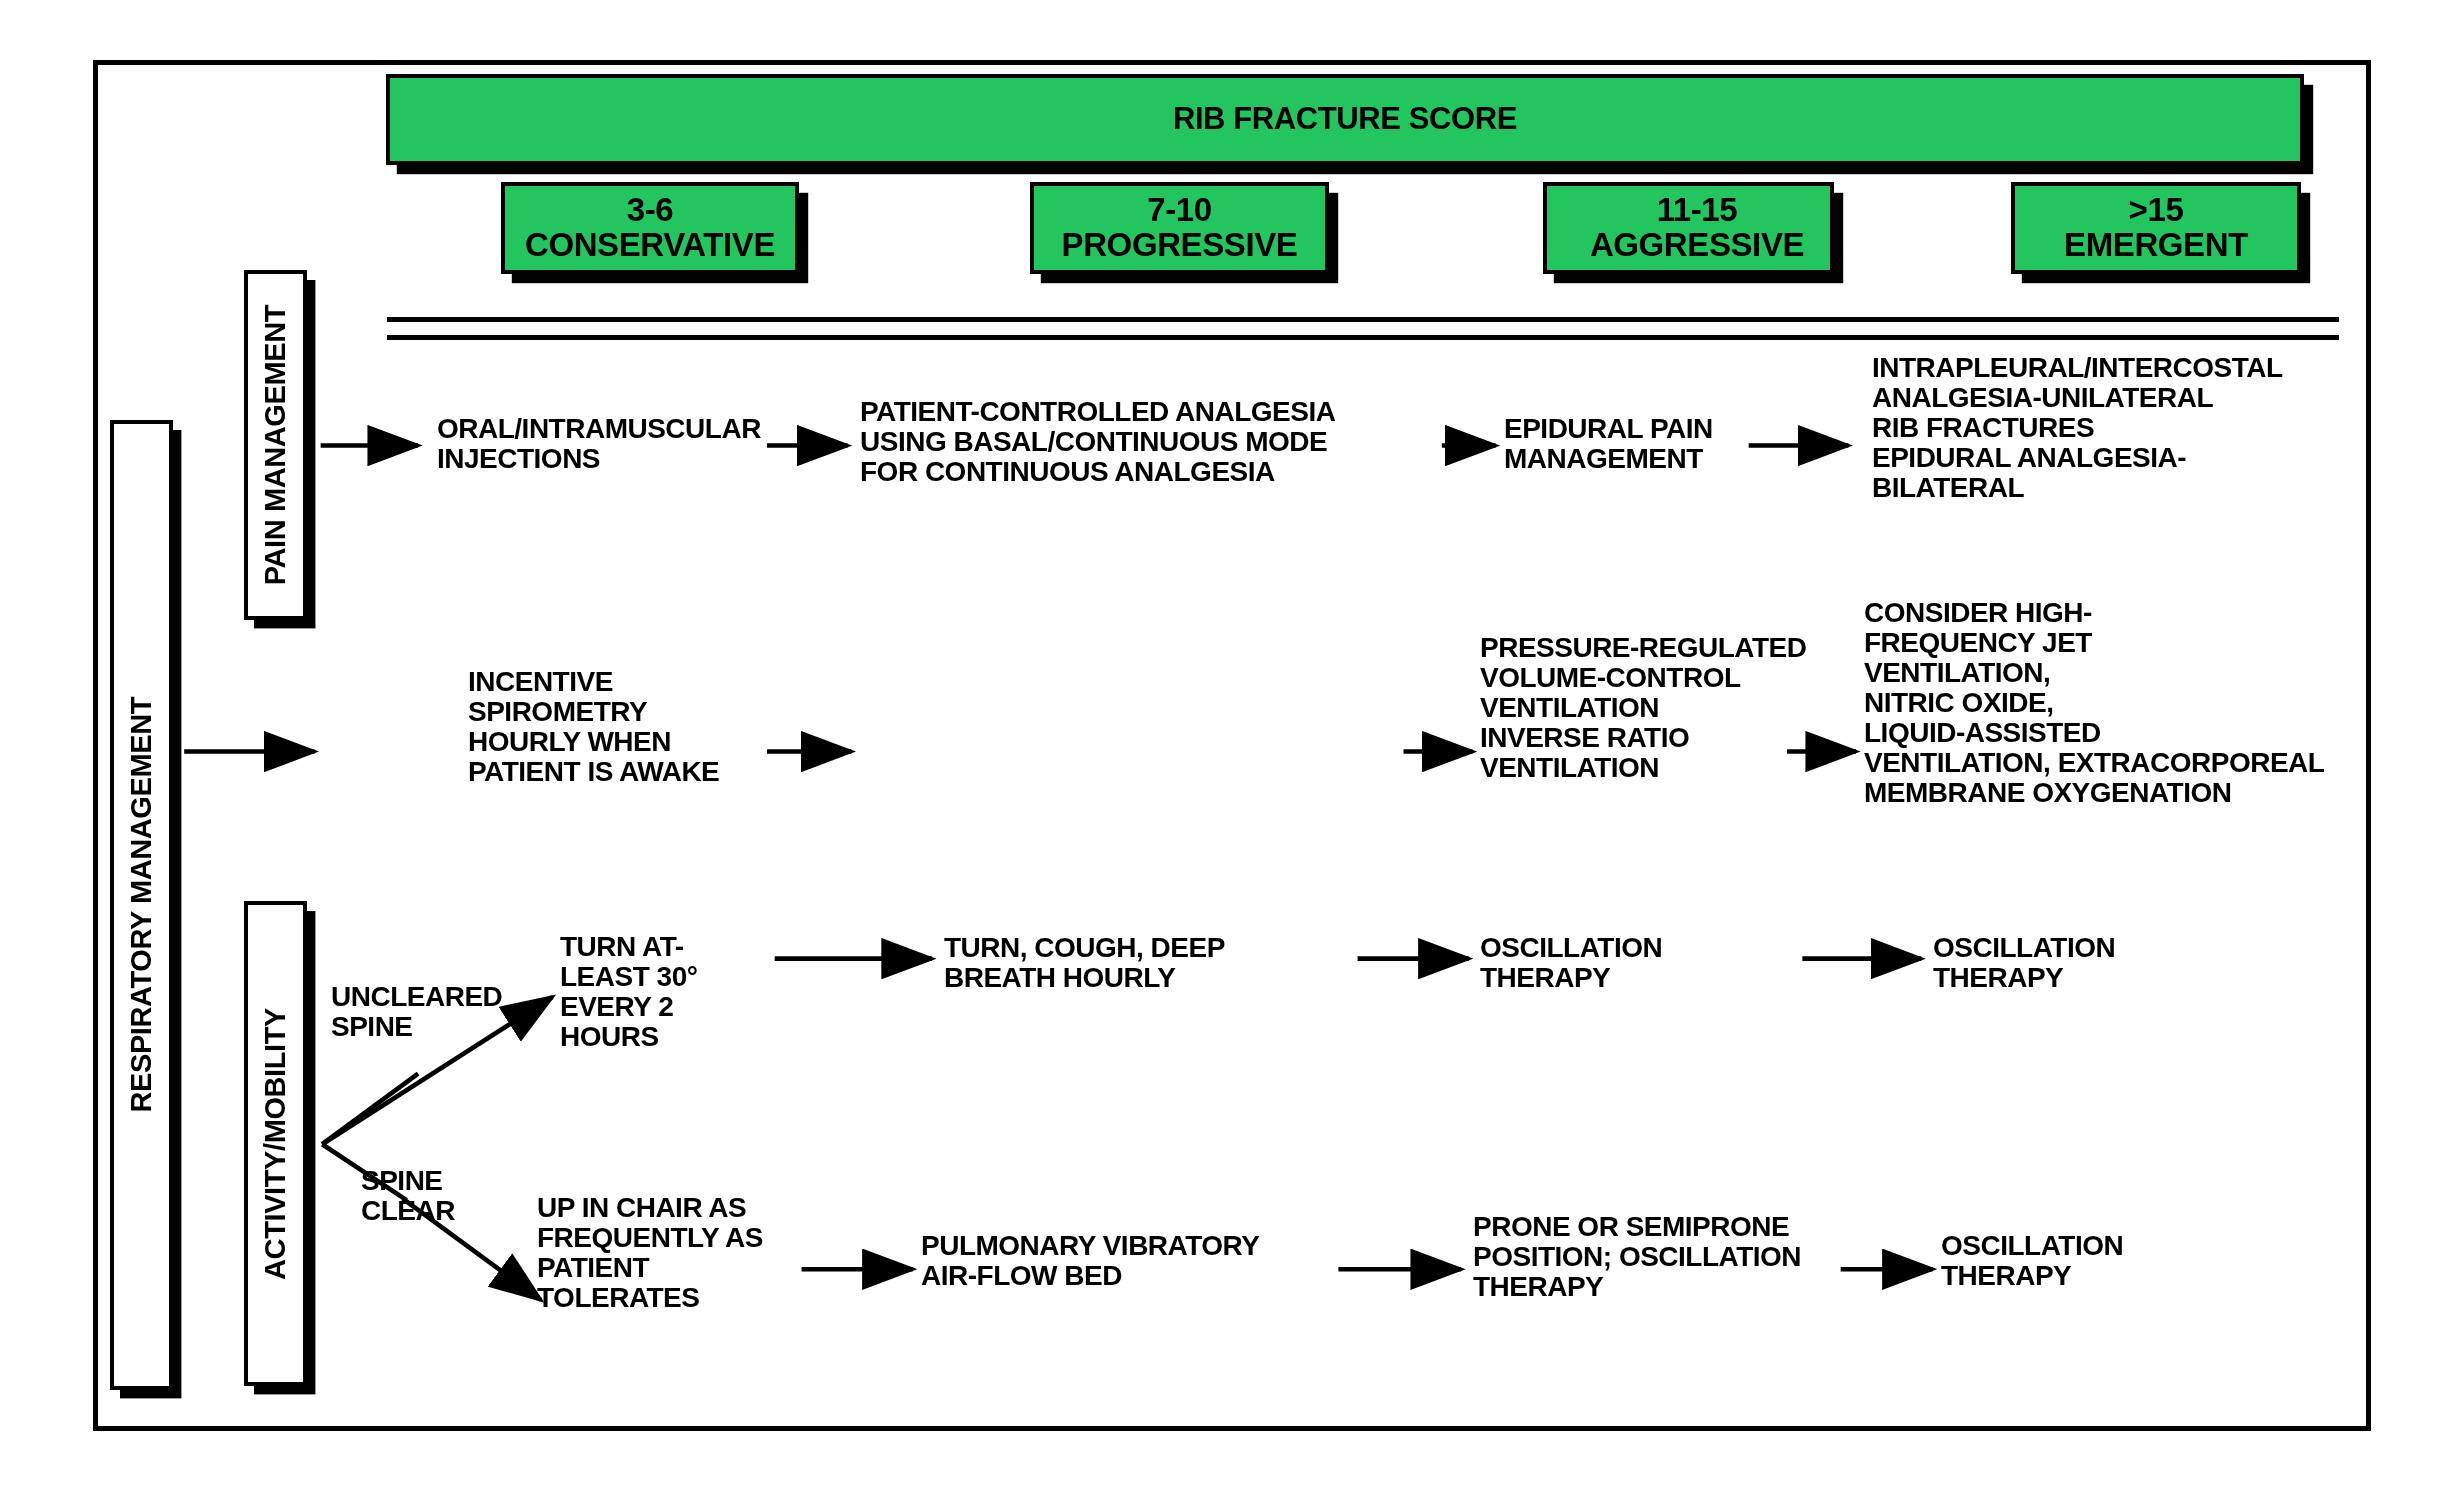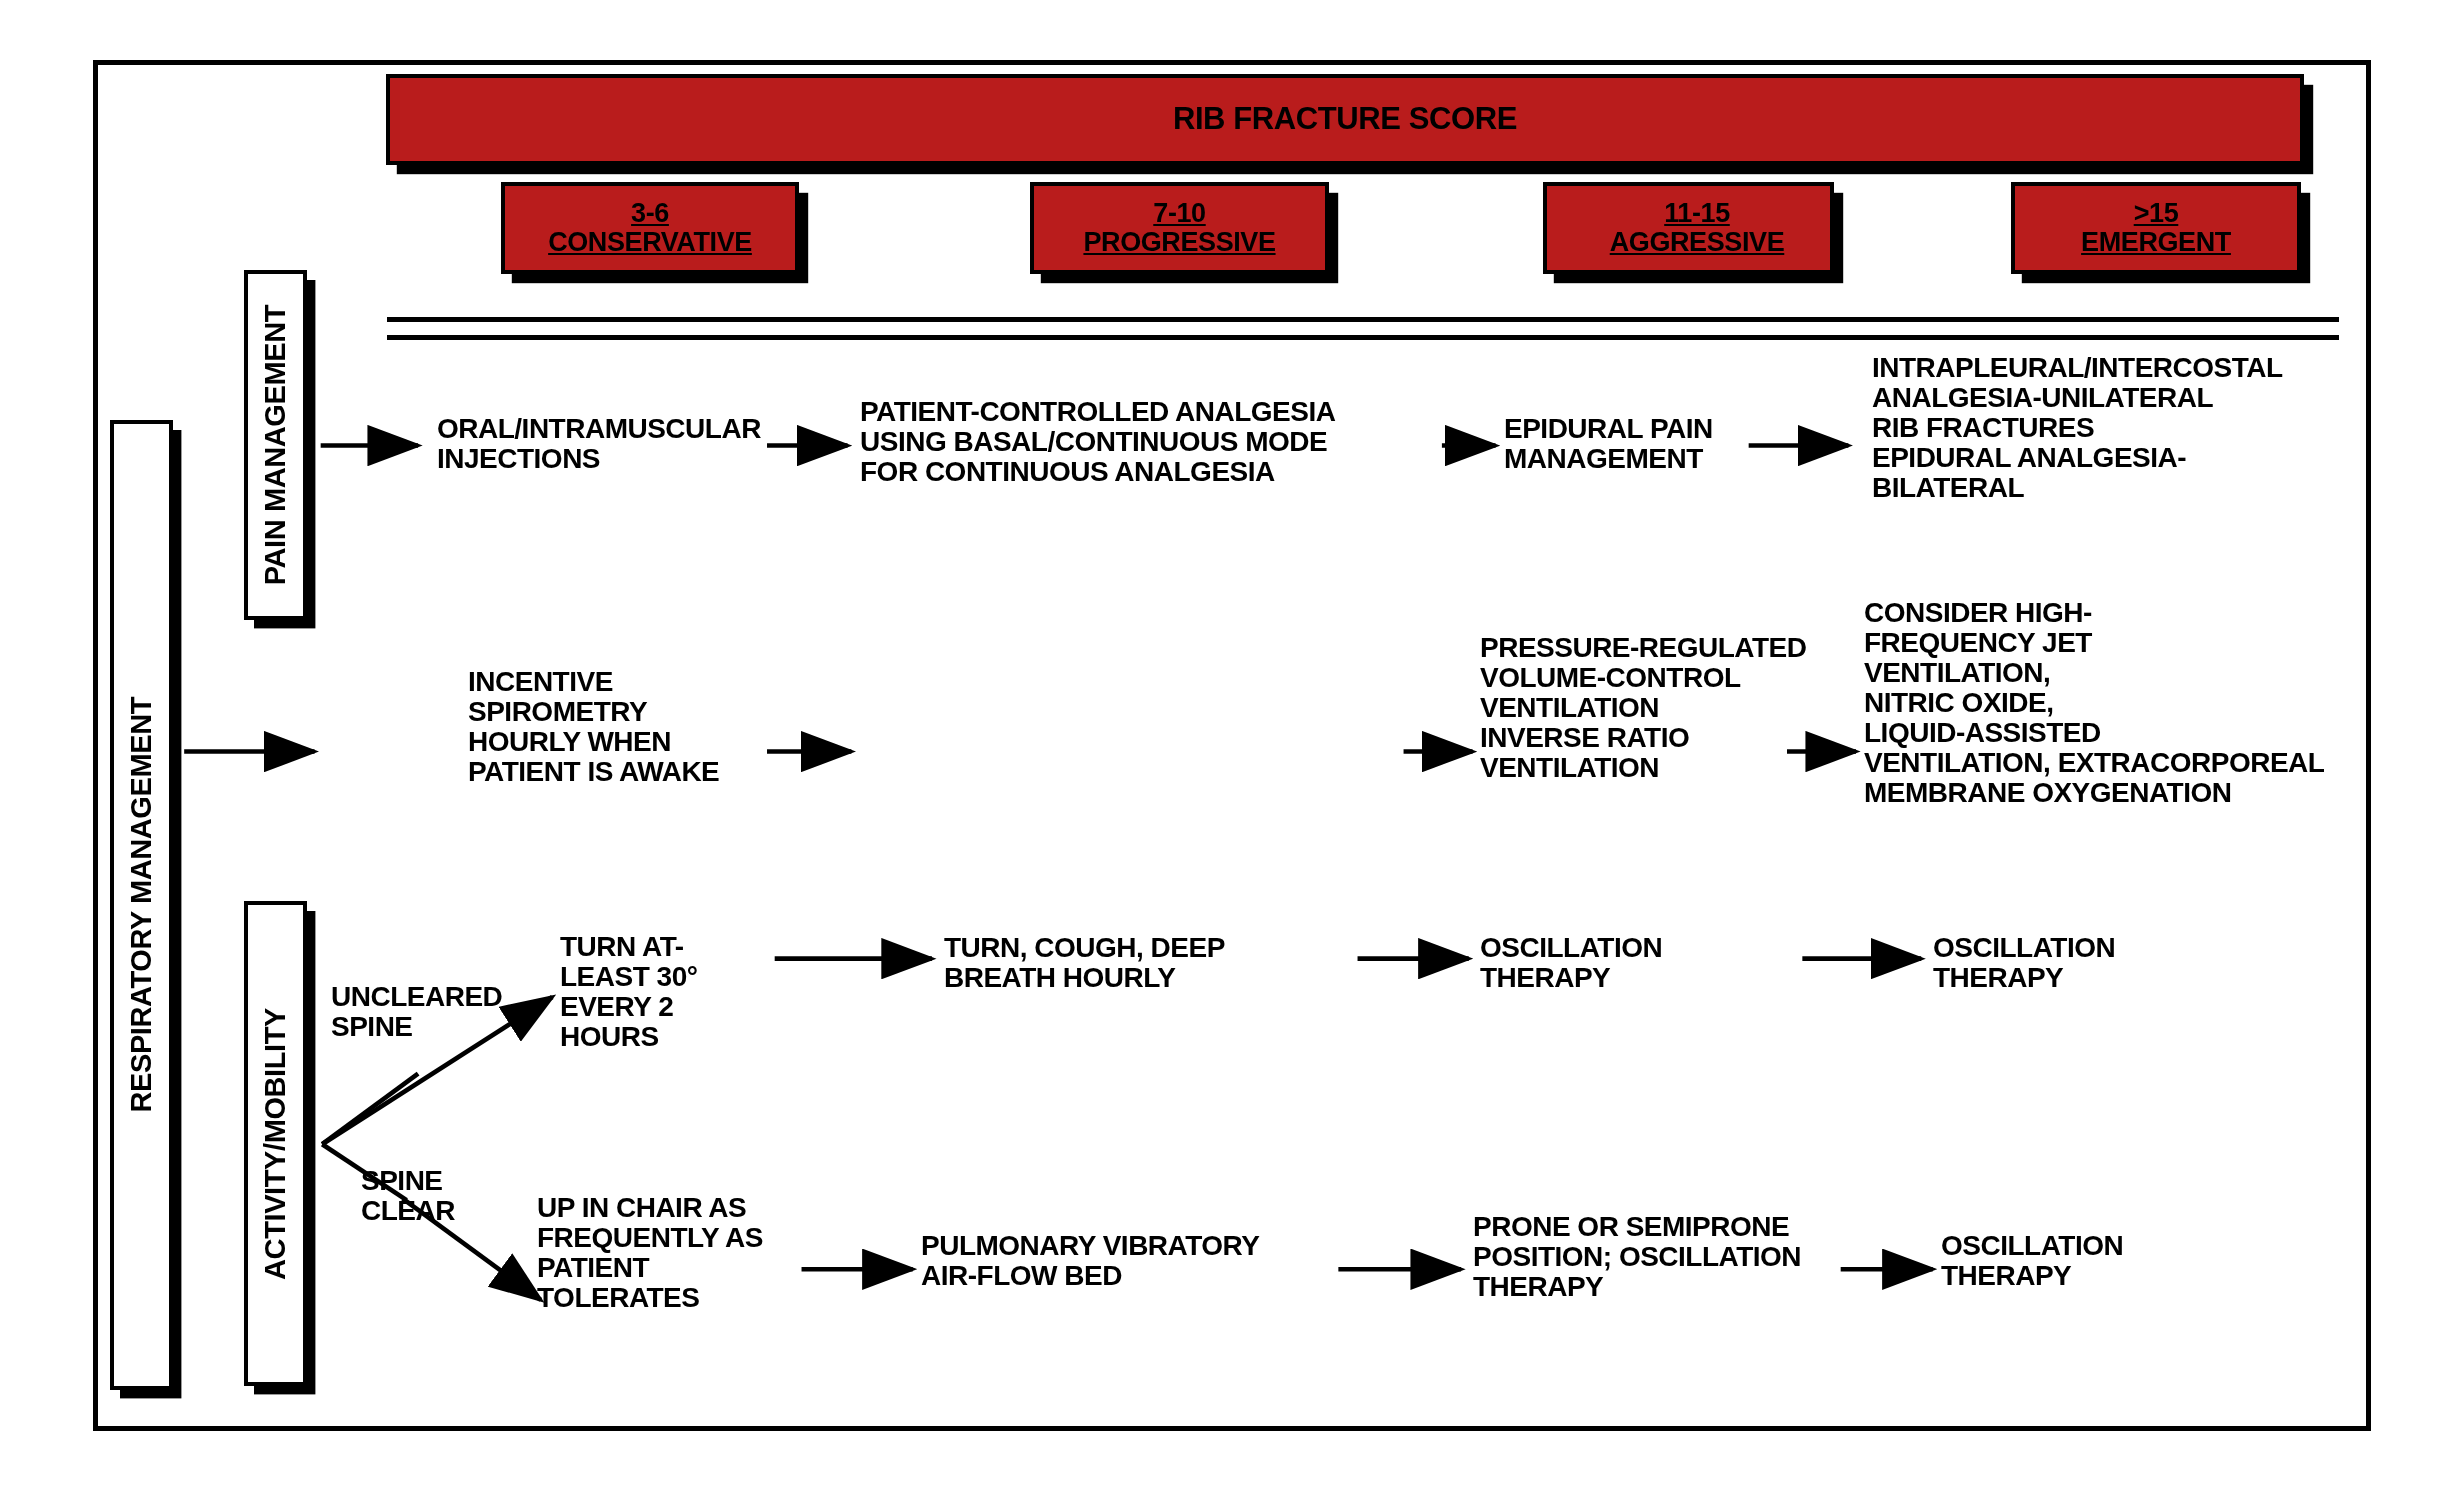--- a/index.html
+++ b/index.html
@@ -21,21 +21,21 @@
     width:2278px; height:1371px;
     border:5.4px solid #000;
     box-sizing:border-box;
   }
 
   
   .sbox{
     position:absolute;
     box-sizing:border-box;
     border:4.6px solid #000;
-    background:#b91c1c;
+    background:#22c55e;
     box-shadow:10px 10px 0 -0.8px #000;
     display:flex;
     align-items:center;
     justify-content:center;
     text-align:center;
     line-height:1.06;
     font-weight:bold;
     letter-spacing:-0.4px;
   }
 
@@ -43,22 +43,21 @@
   .title-bar{
     left:386px; top:74px;
     width:1918px; height:91px;
     font-size:31px;
   }
 
   
   .col-head{
     top:182px;
     height:92px;
-    font-size:27px;
-    text-decoration:underline;
+    font-size:33px;
   }
   .col-head .two-line{white-space:pre-line;}
   .col-1{left:501px; width:298px;}
   .col-2{left:1030px; width:299px;}
   .col-3{left:1543px; width:291px;padding-left:17px;}
   .col-4{left:2011px; width:290px;}
 
   
   .rule-a,.rule-b{
     position:absolute;

